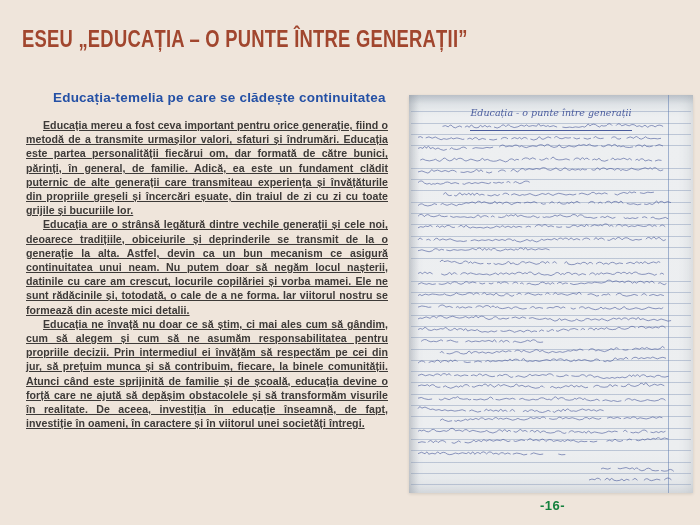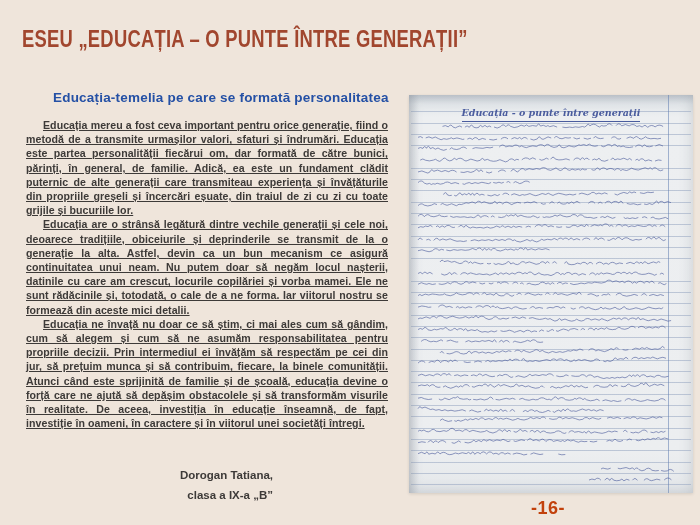--- a/index.html
+++ b/index.html
@@ -26,21 +26,21 @@
   .essay p{margin:0;text-indent:17px;}
 
   .attribution{
     position:absolute;top:466px;right:305px;
     font-size:11.5px;font-weight:600;color:#3D3A38;
     text-align:right;line-height:1.7;
   }
 
   .page-number{
     position:absolute;top:498px;right:13px;
-    font-size:18px;font-weight:700;color:#c2410c;letter-spacing:.5px;
+    font-size:13px;font-weight:700;color:#15803d;letter-spacing:.5px;
   }
 
   .manuscript-photo{
     position:absolute;left:409px;top:95px;width:284px;height:398px;
     background:linear-gradient(180deg,#c7cdd4 0,#e2e6e9 9px,#edeff1 22px,#eceef0 90%,#e4e7ea 100%);
     box-shadow:inset 0 0 14px rgba(110,118,130,.30), 0 1px 3px rgba(0,0,0,.12);
     overflow:hidden;
   }
   .ruled-lines{
     position:absolute;left:2px;right:2px;top:6px;bottom:3px;
@@ -54,42 +54,38 @@
   }
   .paper-edge{
     position:absolute;left:0;top:0;bottom:0;width:10px;
     background:linear-gradient(90deg,rgba(120,128,140,.25),rgba(120,128,140,0));
   }
   .manuscript-title{
     position:absolute;left:40px;right:40px;top:12px;margin:0;
     text-align:center;font-family:"DejaVu Serif",serif;font-style:italic;
     font-size:9.5px;font-weight:400;color:#4a5c9e;
   }
-  .manuscript-title span{border-bottom:.8px solid #4a5c9e;padding-bottom:3px;font-weight:bold;}
+  .manuscript-title span{border-bottom:.8px solid #4a5c9e;padding-bottom:12px;}
   .handwriting-svg{position:absolute;left:0;top:0;}
 </style>
 </head>
 <body>
 
 <div class="slide">
 
   <h1 class="main-title">ESEU „EDUCAȚIA – O PUNTE ÎNTRE GENERAȚII”</h1>
 
-  <h2 class="subtitle">Educația-temelia pe care se formată personalitatea</h2>
+  <h2 class="subtitle">Educația-temelia pe care se clădește continuitatea</h2>
 
   <div class="essay">
     <p>Educația mereu a fost ceva important pentru orice generație, fiind o metodă de a transmite urmașilor valori, sfaturi și îndrumări. Educația este partea personalității fiecărui om, dar formată de către bunici, părinți, în general, de familie. Adică, ea este un fundament clădit puternic de alte generații care transmiteau experiența și învățăturile din propriile greșeli și încercări eșuate, din traiul de zi cu zi cu toate grijile și bucuriile lor.</p>
     <p>Educația are o strânsă legătură dintre vechile generații și cele noi, deoarece tradițiile, obiceiurile și deprinderile se transmit de la o generație la alta. Astfel, devin ca un bun mecanism ce asigură continuitatea unui neam. Nu putem doar să negăm locul nașterii, datinile cu care am crescut, locurile copilăriei și vorba mamei. Ele ne sunt rădăcinile și, totodată, o cale de a ne forma. Iar viitorul nostru se formează din aceste mici detalii.</p>
     <p>Educația ne învață nu doar ce să știm, ci mai ales cum să gândim, cum să alegem și cum să ne asumăm responsabilitatea pentru propriile decizii. Prin intermediul ei învățăm să respectăm pe cei din jur, să prețuim munca și să contribuim, fiecare, la binele comunității. Atunci când este sprijinită de familie și de școală, educația devine o forță care ne ajută să depășim obstacolele și să transformăm visurile în realitate. De aceea, investiția în educație înseamnă, de fapt, investiție în oameni, în caractere și în viitorul unei societăți întregi.</p>
   </div>
 
-  <div class="attribution">
-    <div>Dorogan Tatiana,</div>
-    <div>clasa a IX-a „B”</div>
-  </div>
 
   <div class="page-number">-16-</div>
 
   <div class="manuscript-photo">
     <div class="ruled-lines"></div>
     <div class="margin-line"></div>
     <div class="paper-edge"></div>
     <p class="manuscript-title"><span>Educația - o punte între generații</span></p>
     <svg class="handwriting-svg" id="handwriting" width="284" height="398" viewBox="0 0 284 398">
         <path d="M 31 31.388497942386838 m 2.5 0 q 2.9 -1.8 5.8 0.5 q 2.4 -3.6 4.8 0.2 q 2.3 1.8 4.6 -0.4 q 2.1 -1.7 4.3 0.5 m 2.9 0 q 2.2 -2.7 4.4 0.1 q 2.1 -4.2 4.3 -0.1 q 2.5 1.1 5.0 0.3 q 1.9 -4.0 3.9 -0.3 q 2.3 -3.2 4.6 -0.1 q 2.1 -2.2 4.1 -0.1 m 2.8 0 q 3.2 2.2 6.4 -0.2 q 2.7 -3.8 5.5 -0.1 q 2.3 -3.5 4.6 -0.4 q 3.7 2.3 7.4 0.5 q 3.2 -3.0 6.4 -0.6 q 2.2 -2.6 4.5 0.2 q 3.9 -1.6 7.8 -0.2 q 2.0 -4.2 3.9 -0.1 q 2.8 -1.9 5.6 0.4 q 1.8 -2.0 3.6 0.2 q 3.7 -2.2 7.4 0.4 m 2.2 0 m 3.1 0 q 3.6 1.1 7.3 -0.0 q 2.8 1.0 5.7 -0.2 q 3.5 1.1 7.1 -0.4 q 1.9 1.5 3.9 -0.5 q 1.8 -3.6 3.5 -0.1 q 3.8 -3.5 7.7 0.2 q 1.9 2.1 3.8 -0.5 q 2.4 0.9 4.9 0.1 q 3.0 -4.0 5.9 0.0 m 3.8 0 q 2.9 -4.0 5.7 0.2 q 3.7 -2.7 7.5 -0.0 q 3.8 -3.0 7.6 0.6 q 2.7 -1.8 5.5 0.6 q 2.6 -3.6 5.3 0.3 q 3.7 -3.5 7.5 -0.5 q 4.0 -3.3 8.0 -0.4" fill="none" stroke="#4F5F9E" stroke-width="0.75" stroke-opacity="0.85"></path>

